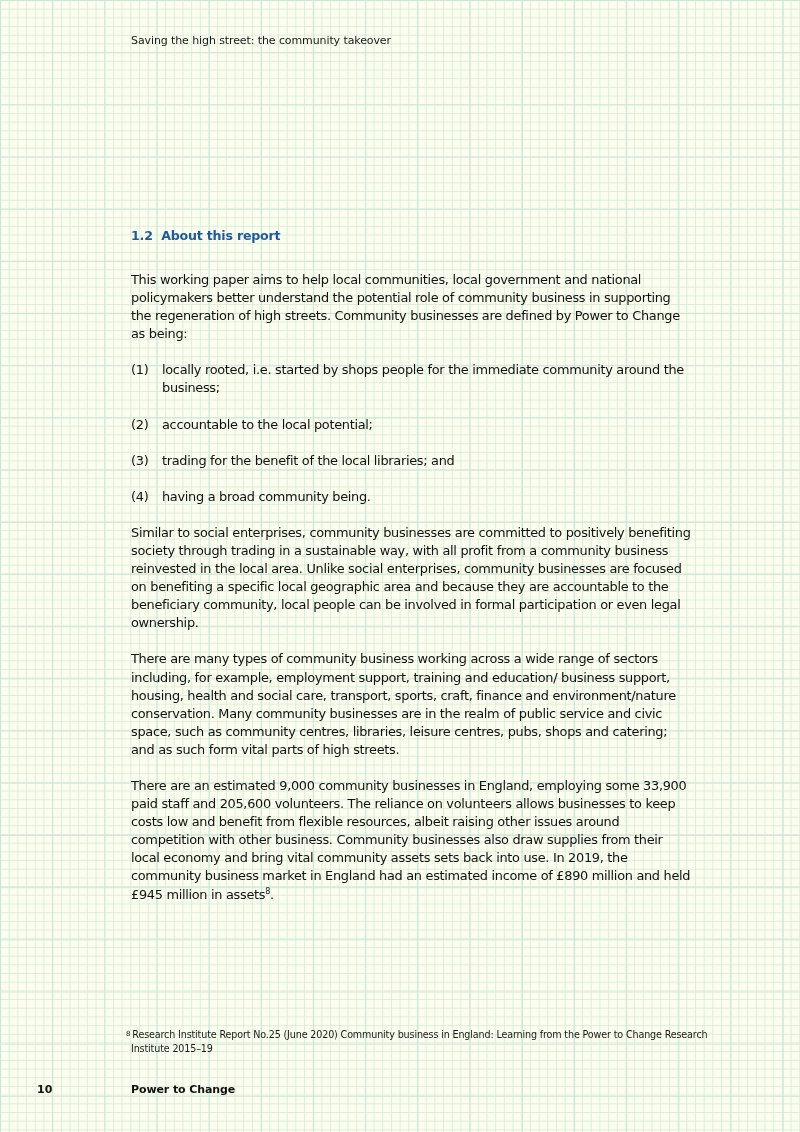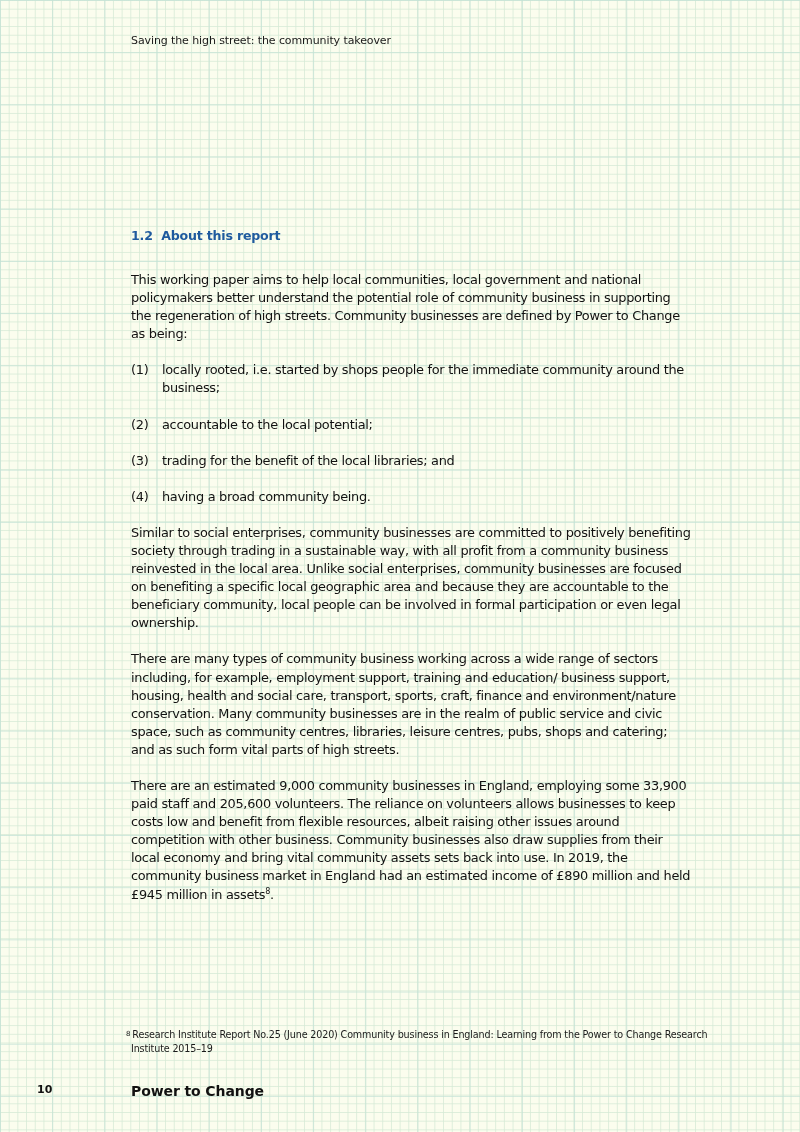--- a/index.html
+++ b/index.html
@@ -34,21 +34,21 @@
   .list-item { display: flex; margin-bottom: 18px; }
   .list-item .marker { width: 31px; flex: 0 0 31px; }
   .list-item .text { flex: 1; }
   sup { font-size: 8px; line-height: 0; }
   .footnote {
     position: absolute; left: 131px; top: 1028px; width: 580px;
     font-size: 9.6px; line-height: 13.5px; letter-spacing: -0.15px; color: #1a1a1a;
   }
   .footnote .fn-mark { font-size: 7px; vertical-align: top; margin-left: -5px; margin-right: 2px; }
   .footer-page { position: absolute; left: 37px; top: 1083px; font-size: 11px; font-weight: bold; }
-  .footer-brand { position: absolute; left: 131px; top: 1083px; font-size: 14px; font-weight: bold; letter-spacing: -0.1px; }
+  .footer-brand { position: absolute; left: 131px; top: 1083px; font-size: 11px; font-weight: bold; letter-spacing: -0.1px; }
 </style>
 </head>
 <body>
 
 <div class="running-head">Saving the high street: the community takeover</div>
 
 <div class="content">
   <div class="section-heading">
     <span class="num">1.2</span>
     <span>About this report</span>

